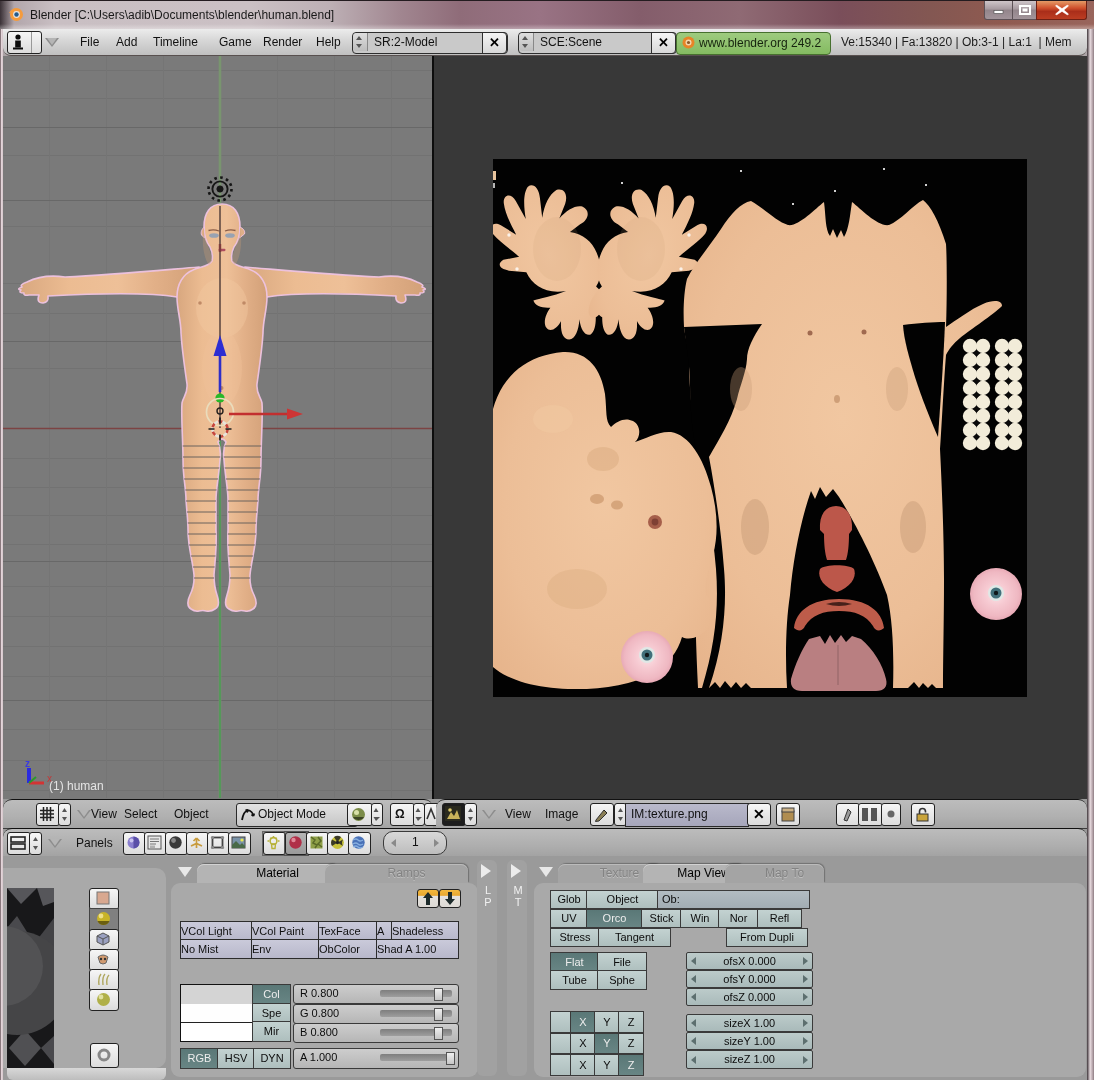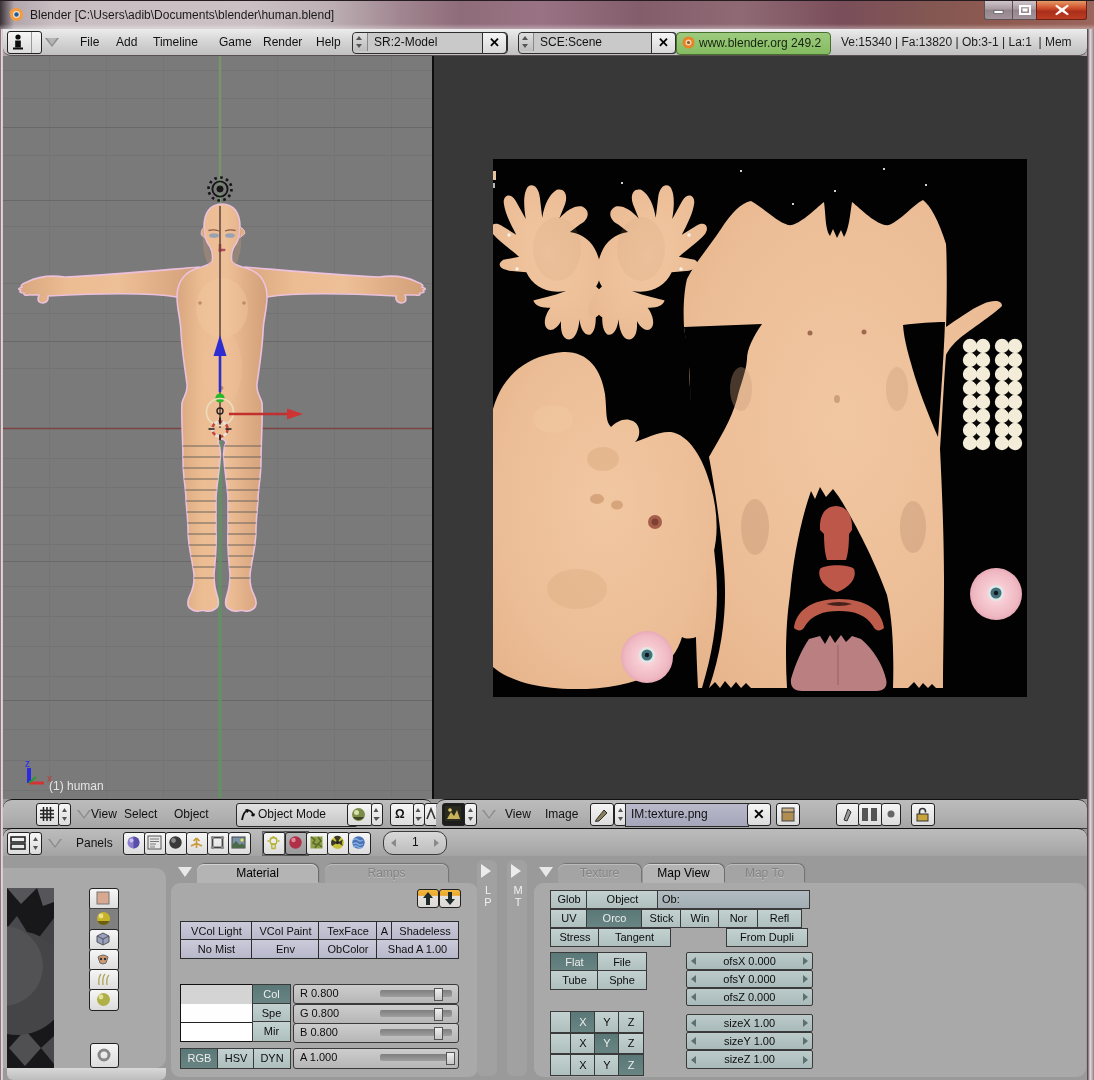--- a/index.html
+++ b/index.html
@@ -31,28 +31,28 @@
   .hdr{position:absolute;height:28px;background:linear-gradient(#bcbcbc,#b0b0b0 60%,#a4a4a4);border-top:1px solid #111;border-bottom:1px solid #3c3c3c;border-radius:9px 9px 0 0;}
   #hdr3d{left:3px;top:799px;width:430px;}
   #hdruv{left:436px;top:799px;width:651px;}
   #hdrbuts{left:3px;top:828px;width:1084px;height:28px;background:linear-gradient(#bcbcbc,#aeaeae 60%,#a2a2a2);border-top:1px solid #101010;border-bottom:1px solid #777;border-radius:9px 9px 0 0;}
   .hbtn{position:absolute;background:linear-gradient(#f6f6f6,#dcdcdc);border:1px solid #222;border-radius:3px;}
   .harrow{position:absolute;width:0;height:0;border-left:7px solid transparent;border-right:7px solid transparent;border-top:9px solid #8d8d8d;}
   .harrow:after{content:"";position:absolute;left:-5px;top:-9px;border-left:5px solid transparent;border-right:5px solid transparent;border-top:7px solid #b5b5b5;}
   
   #butwin{left:3px;top:856px;width:1084px;height:224px;background:#9a9a9a;}
   .panel{position:absolute;background:#a9a9a9;border-radius:9px;}
-  .tab{position:absolute;top:-19px;height:19px;border-radius:7px 7px 0 0;font-size:12px;text-align:center;}
+  .tab{position:absolute;top:-19px;height:19px;border-radius:7px 7px 0 0;font-size:12px;text-align:center;padding-left:20px;}
   .tab.on{background:#b4b4b4;color:#000;box-shadow:inset 0 1px 0 #d2d2d2, 1px -1px 1px rgba(40,40,40,.45);}
   .tab.off{background:#a4a4a4;color:#838383;text-shadow:0 1px 0 #c0c0c0;box-shadow:inset 0 1px 0 #bbb, 1px -1px 1px rgba(40,40,40,.35);}
   .ctri{position:absolute;width:0;height:0;border-left:7px solid transparent;border-right:7px solid transparent;border-top:10px solid #e8e8e8;}
   .rtri{position:absolute;width:0;height:0;border-top:7px solid transparent;border-bottom:7px solid transparent;border-left:10px solid #ececec;}
   .tbtn{position:absolute;background:linear-gradient(#c3d2d1,#aebfbe);border:1px solid #3a3a3a;color:#0c0c0c;font-size:11px;text-align:center;}
   .tbtn.on{background:linear-gradient(#5a7877,#688584);color:#ededed;}
-  .lavcell{position:absolute;background:linear-gradient(#cacada,#b8b8cb);border:1px solid #2c2c2c;color:#101010;font-size:11px;text-align:center;}
+  .lavcell{position:absolute;background:linear-gradient(#cacada,#b8b8cb);border:1px solid #2c2c2c;color:#101010;font-size:11px;text-align:left;}
   .slider{position:absolute;background:linear-gradient(#cdcdcd,#b6b6b6);border:1px solid #3a3a3a;border-radius:3px;color:#0c0c0c;font-size:11px;}
   .numsl{position:absolute;background:linear-gradient(#bccbca,#a9baba);border:1px solid #3a3a3a;border-radius:2px;color:#0c0c0c;font-size:11px;text-align:center;}
   .numsl .la,.numsl .ra{position:absolute;top:50%;margin-top:-4px;width:0;height:0;border-top:4px solid transparent;border-bottom:4px solid transparent;}
   .numsl .la{left:4px;border-right:5px solid #5d6f6f;}
   .numsl .ra{right:4px;border-left:5px solid #5d6f6f;}
   .vstrip{position:absolute;height:216px;width:20px;background:#a1a1a1;border-radius:6px;}
 </style>
 </head>
 <body>
 

